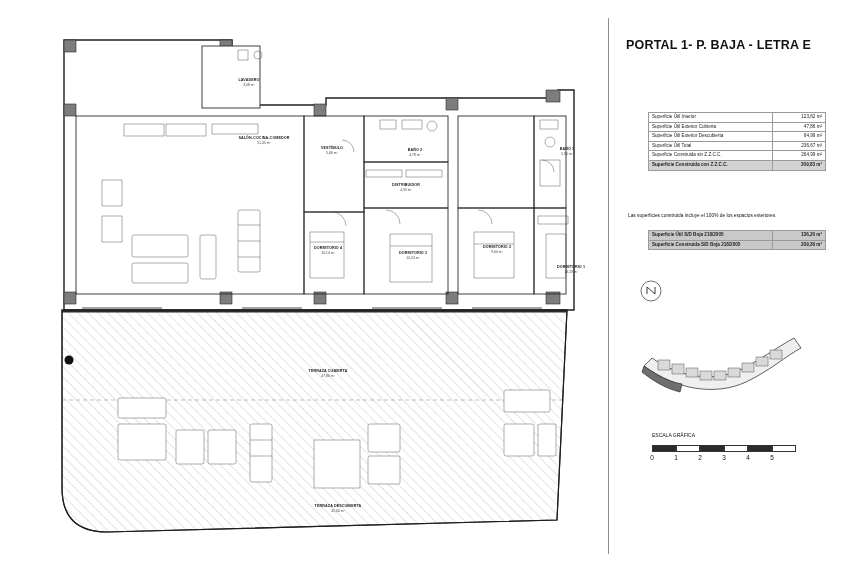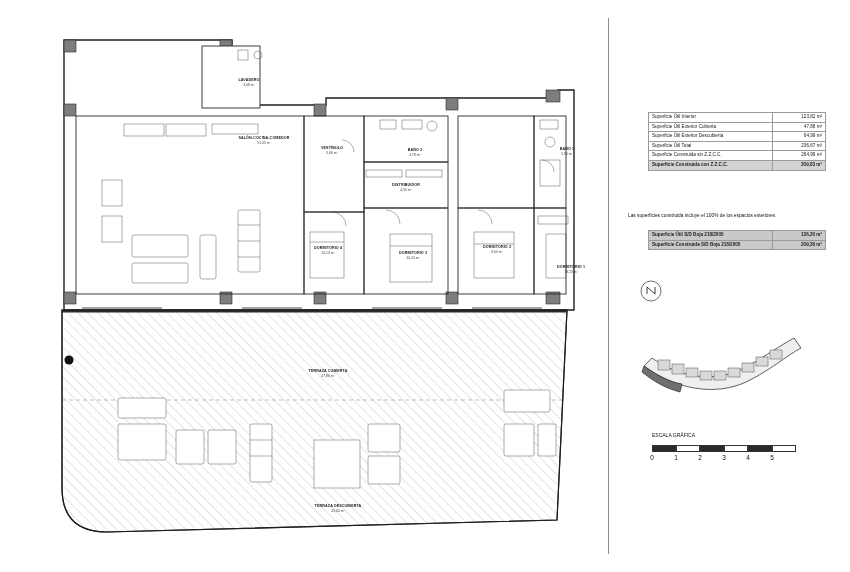--- a/index.html
+++ b/index.html
@@ -253,20 +253,23 @@
         <i>47,86 m²</i>
     </div>
     <div class="rmlabel" style="left:246px;top:484px;width:100px;">
       <b>TERRAZA DESCUBIERTA</b>
         <i>45,00 m²</i>
     </div>
   </div>
 
   <div class="divider"></div>
 
+  <div class="panel">
+    <div class="panel-title">PORTAL 1- P. BAJA - LETRA E</div>
+  </div>
 
   <table class="tbl" id="areas-table">
     <tbody>
       <tr>
         <td>Superficie Útil Interior</td>
         <td class="val">123,82 m²</td>
       </tr>
       <tr>
         <td>Superficie Útil Exterior Cubierta</td>
         <td class="val">47,86 m²</td>

